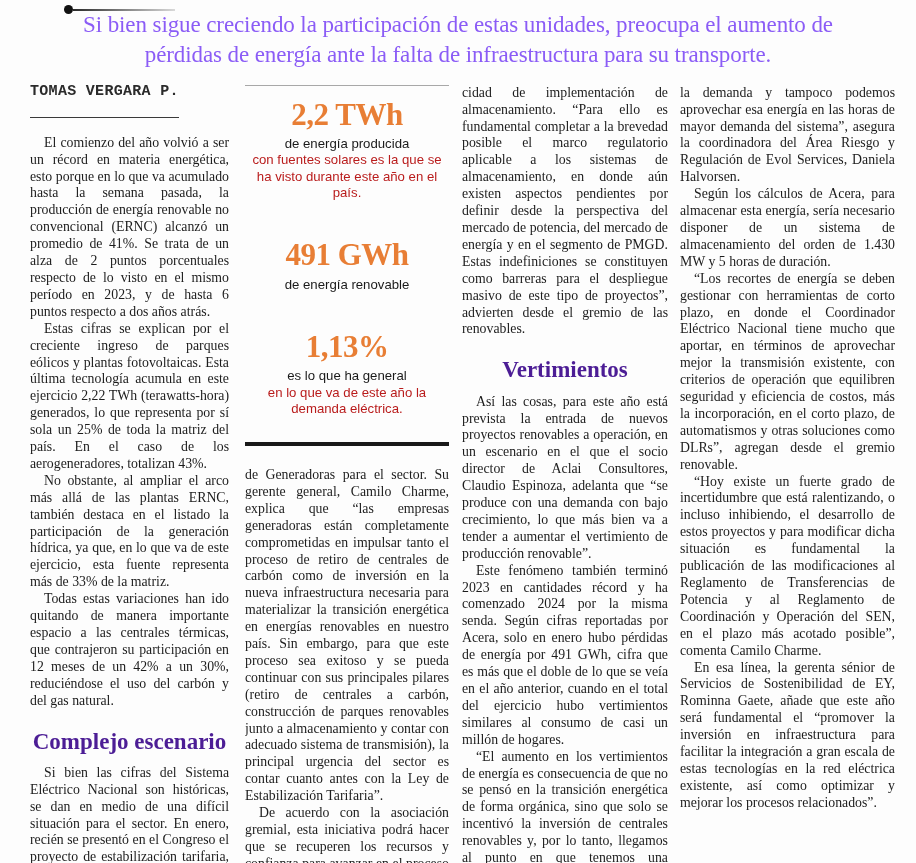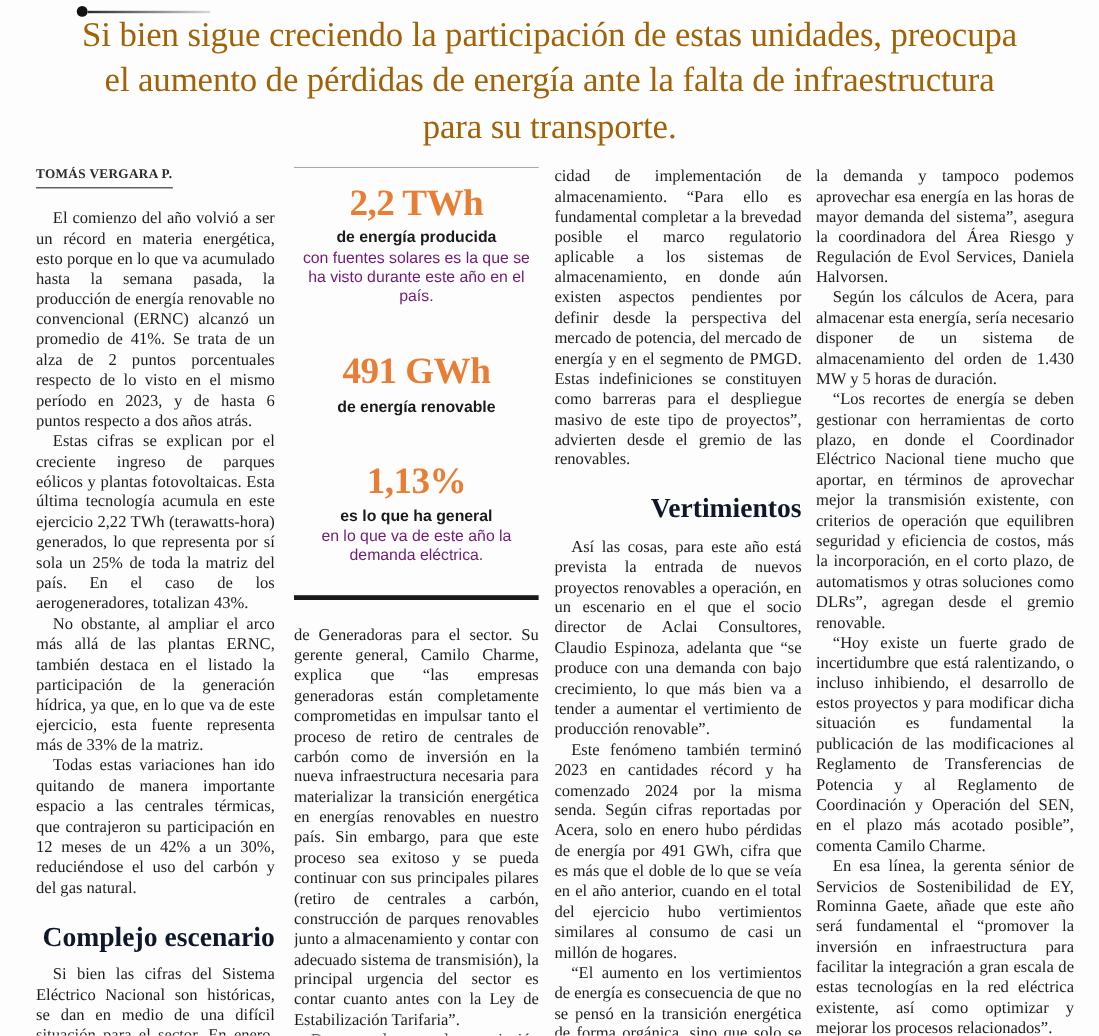--- a/index.html
+++ b/index.html
@@ -8,55 +8,55 @@
   body {
     width:916px; height:863px; overflow:hidden; position:relative;
     background:#fdfdfd; color:var(--ink);
     font-family:"Liberation Serif", serif;
   }
   .kicker-mark { position:absolute; top:5px; left:64px; display:flex; align-items:center; }
   .kicker-dot { width:9px; height:9px; border-radius:50%; background:#121212; }
   .kicker-line { width:102px; height:2px; background:linear-gradient(to right,#2a2a2a,#d9d9d9); }
   .headline {
     margin:10px auto 0; width:795px; text-align:center;
-    font-size:29px; line-height:1.32; font-weight:500; color:#a16207;
+    font-size:23px; line-height:1.32; font-weight:500; color:#8b5cf6;
     letter-spacing:-0.1px;
   }
   .content {
     display:flex; padding:0 21px 0 30px; margin-top:14px; height:793px;
   }
   .col {
     text-align:justify; font-size:13.8px; line-height:16.9px; overflow:hidden;
     hyphens:auto; -webkit-hyphens:auto;
   }
   .col-1 { width:199px; margin-right:16px; }
   .col-2 { width:204px; margin-right:13px; }
   .col-3 { width:206px; margin-right:12px; }
   .col-4 { width:215px; }
   .col p { margin:0; text-indent:14px; }
   .col p.noindent { text-indent:0; }
   .col h2 {
     font-family:"Liberation Serif", serif; font-size:23px; line-height:1.1;
-    font-weight:bold; margin:19px 0 11px; text-align:right; color:#0f172a;
+    font-weight:bold; margin:19px 0 11px; text-align:center; color:#4c1d95;
   }
   .byline-wrap { margin-bottom:17px; line-height:0; }
   .byline {
-    display:inline-block; font-family:Liberation Serif, serif;
-    font-size:11px; line-height:13px; font-weight:bold; letter-spacing:0.3px;
-    color:#2b2b2b; border-bottom:1.5px solid #3a3a3a; padding-bottom:4px;
+    display:inline-block; font-family:Liberation Mono, monospace;
+    font-size:15px; line-height:13px; font-weight:bold; letter-spacing:0.3px;
+    color:#2b2b2b; border-bottom:1.5px solid #3a3a3a; padding-bottom:19px;
   }
   .statbox { text-align:center; font-family:"Liberation Sans", sans-serif; }
   .statbox-toprule { border-top:1px solid var(--rule); margin-bottom:13px; }
   .stat-group + .stat-group { margin-top:38px; }
   .stat-value {
     font-family:"Liberation Serif", serif; font-weight:bold; font-size:31px;
     line-height:1.05; color:var(--accent); letter-spacing:-0.5px; margin-bottom:5px;
   }
-  .stat-lead { font-weight:bold; font-size:13.2px; line-height:16.2px; color:#1a1a1a; }
-  .stat-desc { font-size:13.2px; line-height:16.2px; color:#701a75; }
+  .stat-lead { font-weight:normal; font-size:13.2px; line-height:16.2px; color:#1a1a1a; }
+  .stat-desc { font-size:13.2px; line-height:16.2px; color:#b91c1c; }
   .statbox-bottomrule { height:4px; background:#191919; margin-top:25px; margin-bottom:21px; }
 </style>
 </head>
 <body>
 
 <div class="kicker-mark">
   <span class="kicker-dot"></span>
   <span class="kicker-line"></span>
 </div>
 

